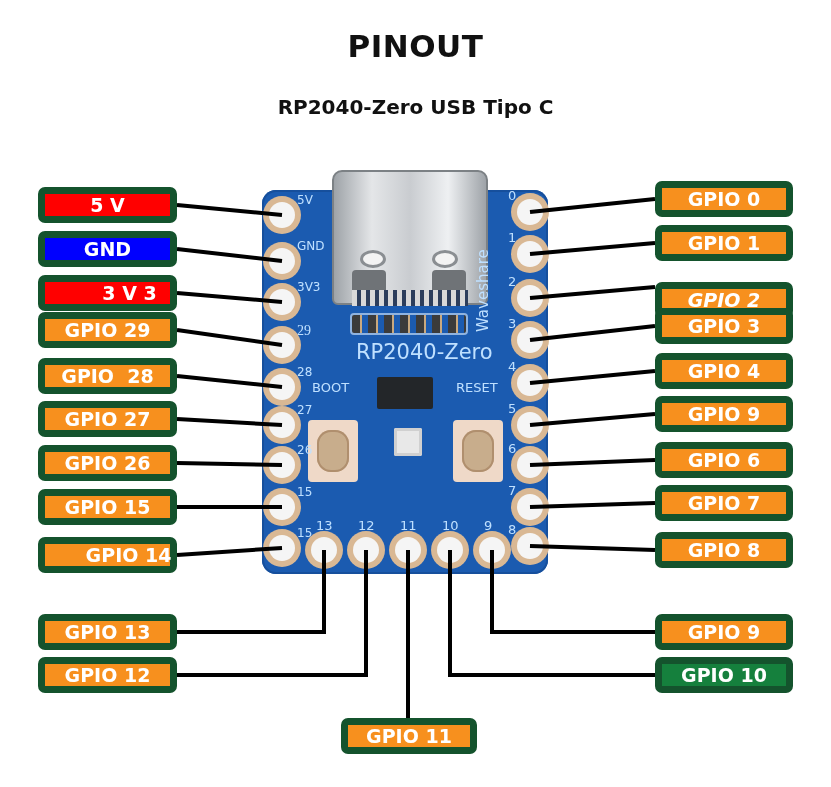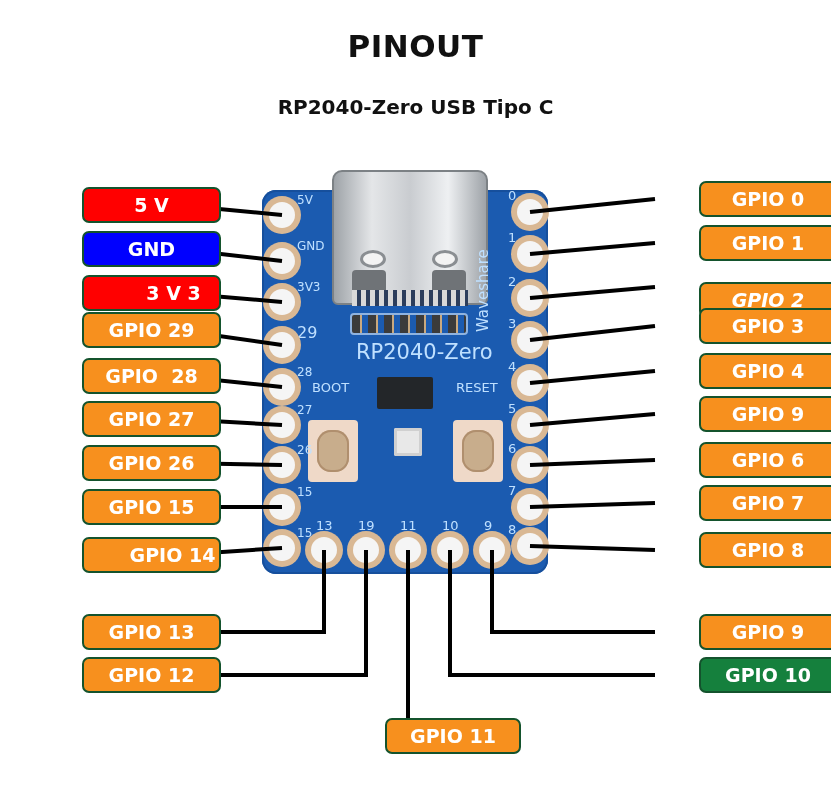--- a/index.html
+++ b/index.html
@@ -26,23 +26,23 @@
                background: repeating-linear-gradient(90deg,#3b3b3b 0 8px,#c9a97f 8px 10px,#1b5bb0 10px 16px); }
   .silk { position: absolute; color: #bfe0ff; font-family: "DejaVu Sans", sans-serif; }
   .chip { position: absolute; left: 377px; top: 377px; width: 56px; height: 32px; background: #232629; border-radius: 2px; }
   .button { position: absolute; width: 50px; height: 62px; background: #efd9c8; border-radius: 4px; }
   .button .cap { position: absolute; left: 9px; top: 10px; width: 32px; height: 42px; border-radius: 14px;
                  background: #c8ad8c; box-shadow: inset 0 0 0 2px #b08f6e; }
   .led { position: absolute; left: 394px; top: 428px; width: 28px; height: 28px; background: #e8e8e8; border-radius: 2px;
          box-shadow: inset 0 0 0 3px #d0d0d0; }
   .pad { position: absolute; width: 26px; height: 26px; border-radius: 50%; background: #f5f5f5;
          box-shadow: 0 0 0 6px #d9b894; }
-  .label { position: absolute; box-sizing: border-box; border: 2px solid #14532d; border-radius: 7px;
+  .label { position: absolute; box-sizing: border-box; border: 7px solid #14532d; border-radius: 7px;
            height: 36px; color: #ffffff; font-weight: bold; font-size: 19px; display: flex;
-           align-items: center; justify-content: center; white-space: pre; margin-left: 44px; }
+           align-items: center; justify-content: center; white-space: pre; }
   .lbl-left { left: 38px; width: 139px; }
   .lbl-right { left: 655px; width: 138px; }
 </style>
 </head>
 <body>
 
 <div class="title">PINOUT</div>
 <div class="subtitle">RP2040-Zero USB Tipo C</div>
 
 <div class="board"></div>
@@ -64,41 +64,41 @@
   </div>
 <div class="button" style="left:453px;top:420px;">
     <div class="cap"></div>
   </div>
 <div class="led"></div>
 
 <div id="silk-left">
     <div class="silk" style="left: 297px; top: 193px; font-size: 12px;">5V</div>
     <div class="silk" style="left: 297px; top: 239px; font-size: 12px;">GND</div>
     <div class="silk" style="left: 297px; top: 280px; font-size: 12px;">3V3</div>
-    <div class="silk" style="left: 297px; top: 323px; font-size: 16px;">29</div>
+    <div class="silk" style="left: 297px; top: 323px; font-size: 14px; font-family: Liberation Serif, serif;">29</div>
     <div class="silk" style="left: 297px; top: 365px; font-size: 12px;">28</div>
     <div class="silk" style="left: 297px; top: 403px; font-size: 12px;">27</div>
     <div class="silk" style="left: 297px; top: 443px; font-size: 12px;">26</div>
     <div class="silk" style="left: 297px; top: 485px; font-size: 12px;">15</div>
     <div class="silk" style="left: 297px; top: 526px; font-size: 12px;">15</div>
   </div>
 <div id="silk-right">
     <div class="silk" style="left: 508px; top: 188px; font-size: 13px;">0</div>
     <div class="silk" style="left: 508px; top: 230px; font-size: 13px;">1</div>
     <div class="silk" style="left: 508px; top: 274px; font-size: 13px;">2</div>
     <div class="silk" style="left: 508px; top: 316px; font-size: 13px;">3</div>
     <div class="silk" style="left: 508px; top: 359px; font-size: 13px;">4</div>
     <div class="silk" style="left: 508px; top: 401px; font-size: 13px;">5</div>
     <div class="silk" style="left: 508px; top: 441px; font-size: 13px;">6</div>
     <div class="silk" style="left: 508px; top: 483px; font-size: 13px;">7</div>
     <div class="silk" style="left: 508px; top: 522px; font-size: 13px;">8</div>
   </div>
 <div id="silk-bottom">
     <div class="silk" style="left: 316px; top: 518px; font-size: 13px;">13</div>
-    <div class="silk" style="left: 358px; top: 518px; font-size: 13px;">19</div>
+    <div class="silk" style="left: 358px; top: 518px; font-size: 13px;">12</div>
     <div class="silk" style="left: 400px; top: 518px; font-size: 13px;">11</div>
     <div class="silk" style="left: 442px; top: 518px; font-size: 13px;">10</div>
     <div class="silk" style="left: 484px; top: 518px; font-size: 13px;">9</div>
   </div>
 <div id="pads">
     <div class="pad" style="left: 269px; top: 202px;"></div>
     <div class="pad" style="left: 269px; top: 248px;"></div>
     <div class="pad" style="left: 269px; top: 289px;"></div>
     <div class="pad" style="left: 269px; top: 332px;"></div>
     <div class="pad" style="left: 269px; top: 374px;"></div>

